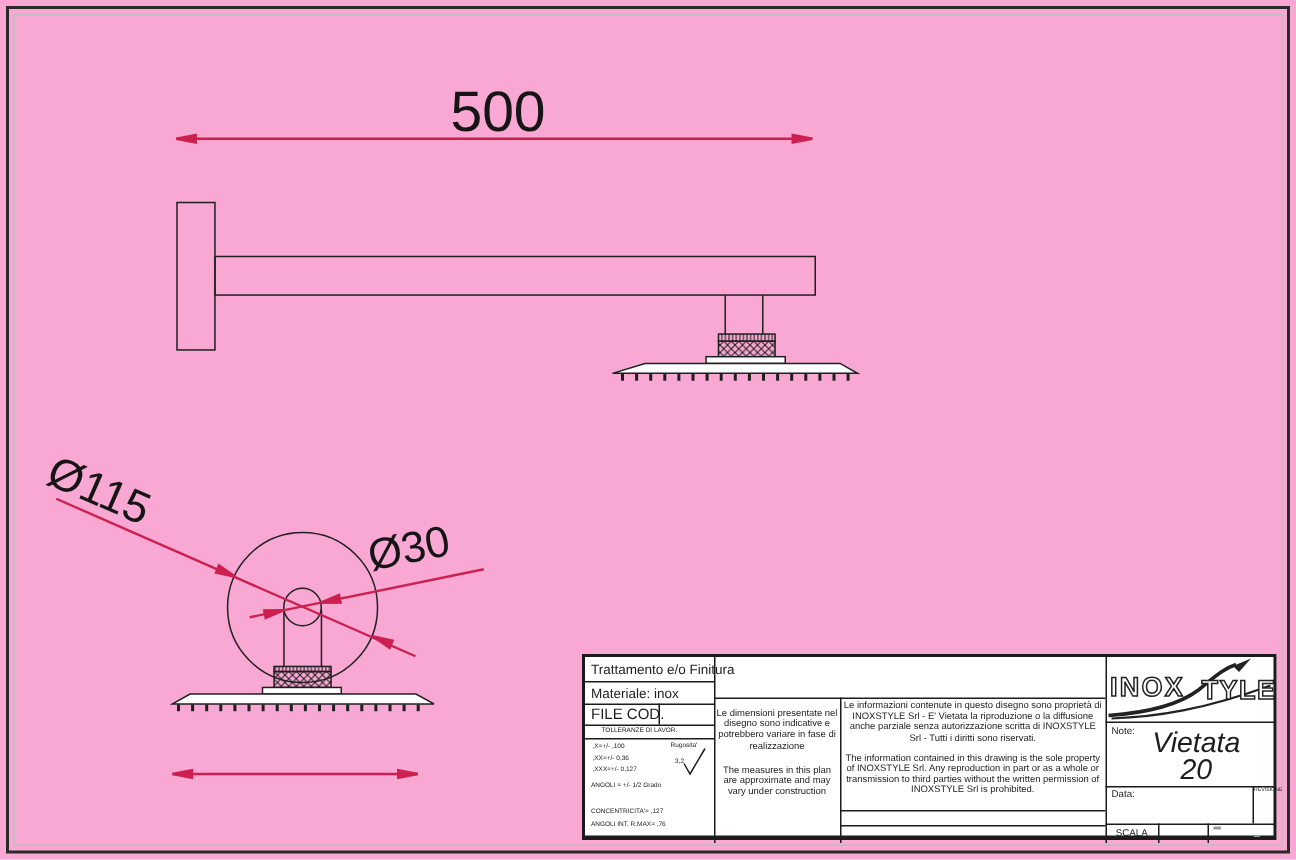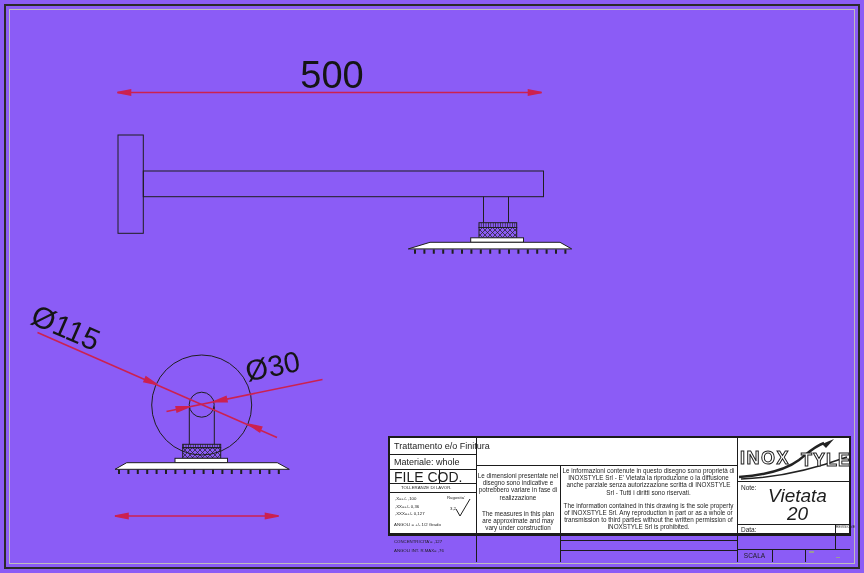--- a/index.html
+++ b/index.html
@@ -1,38 +1,38 @@
 <!DOCTYPE html>
 <html><head>
 <meta charset="utf-8">
 <style>
   html,body{margin:0;padding:0;background:#f2f2f2;}
-  .page{position:relative;width:864px;height:573px;background:#8b5cf6;overflow:hidden;
+  .page{position:relative;width:864px;height:573px;background:#f9a8d4;overflow:hidden;
         font-family:"Liberation Sans", sans-serif;color:#1d1d1d;text-decoration:underline;}
   .frame{position:absolute;left:4px;top:4px;width:852px;height:561px;border:2px solid #2a2a2a;}
   .frame-inner{position:absolute;left:9px;top:9px;width:844px;height:553px;border:1px solid #bdbdbd;}
   svg{display:block;}
   .dwg{position:absolute;left:0;top:0;}
 
   
   .dim{position:absolute;color:#151515;font-family:"Liberation Sans",sans-serif;
        white-space:nowrap;line-height:1;}
   .dim-500{left:277px;top:56px;width:110px;text-align:center;font-size:38px;}
   .dim-200{left:146px;top:486px;width:110px;text-align:center;font-size:31px;}
   .dim-115{left:39px;top:300px;font-size:30px;transform:rotate(23.5deg);transform-origin:0 0;}
   .dim-30{left:243px;top:358px;font-size:29px;transform:rotate(-11.6deg);transform-origin:0 0;}
 
   
-  .tb{position:absolute;left:388px;top:436px;width:463px;height:100px;
+  .tb{position:absolute;left:388px;top:436px;width:463px;height:124px;
       border:2px solid #1b1b1b;border-bottom-width:3px;box-sizing:border-box;background:#fff;}
   .tb *{box-sizing:border-box;}
   .cell{position:absolute;}
   .ln{position:absolute;background:#1b1b1b;}
   .t9{font-size:9px;line-height:11px;}
-  .t10{font-size:14px;line-height:12px;}
+  .t10{font-size:10px;line-height:12px;}
   .t65{font-size:6.5px;line-height:7.4px;}
   .t63{font-size:6.3px;line-height:7.2px;}
   .tiny{font-size:6px;line-height:6.5px;transform:scale(0.72);transform-origin:0 0;white-space:nowrap;}
   .teeny{font-size:6px;line-height:6.5px;transform:scale(0.58);transform-origin:0 0;white-space:nowrap;}
   .ctr{text-align:center;}
   .note-big{font-style:italic;font-size:19px;line-height:20px;text-align:center;}
   .mark{position:absolute;background:#9a9a9a;}
 </style>
 </head>
 <body>
@@ -112,21 +112,21 @@
     <div class="ln" style="left:170px;top:102px;width:177px;height:1px;"></div>
     <div class="ln" style="left:170px;top:111.5px;width:177px;height:1px;"></div>
     <div class="ln" style="left:347px;top:43px;width:113px;height:1px;"></div>
     <div class="ln" style="left:347px;top:86px;width:113px;height:1px;"></div>
     <div class="ln" style="left:347px;top:111px;width:113px;height:1px;"></div>
     <div class="ln" style="left:445px;top:86px;width:1px;height:25px;"></div>
     <div class="ln" style="left:382px;top:111px;width:1px;height:13px;"></div>
     <div class="ln" style="left:415px;top:111px;width:1px;height:13px;"></div>
 
     <div class="cell t9" style="left:4px;top:3px;">Trattamento e/o Finitura</div>
-    <div class="cell t9" style="left:4px;top:19px;">Materiale: whole</div>
+    <div class="cell t9" style="left:4px;top:19px;">Materiale: inox</div>
     <div class="cell t10" style="left:4px;top:33px;">FILE COD.</div>
     <div class="cell tiny" style="left:11px;top:47px;">TOLLERANZE DI LAVOR.</div>
     <div class="cell tiny" style="left:5px;top:58px;">,X=+/- ,100</div>
     <div class="cell tiny" style="left:5px;top:65.5px;">,XX=+/- 0,36</div>
     <div class="cell tiny" style="left:5px;top:73px;">,XXX=+/- 0,127</div>
     <div class="cell tiny" style="left:4px;top:84px;">ANGOLI = +/- 1/2 Grado</div>
     <div class="cell tiny" style="left:4px;top:100.5px;">CONCENTRICITA'= ,127</div>
     <div class="cell tiny" style="left:4px;top:110px;">ANGOLI INT. R.MAX= ,76</div>
     <div class="cell tiny" style="left:57px;top:57px;">Rugosita'</div>
     <div class="cell tiny" style="left:60px;top:67.5px;">3,2</div>

